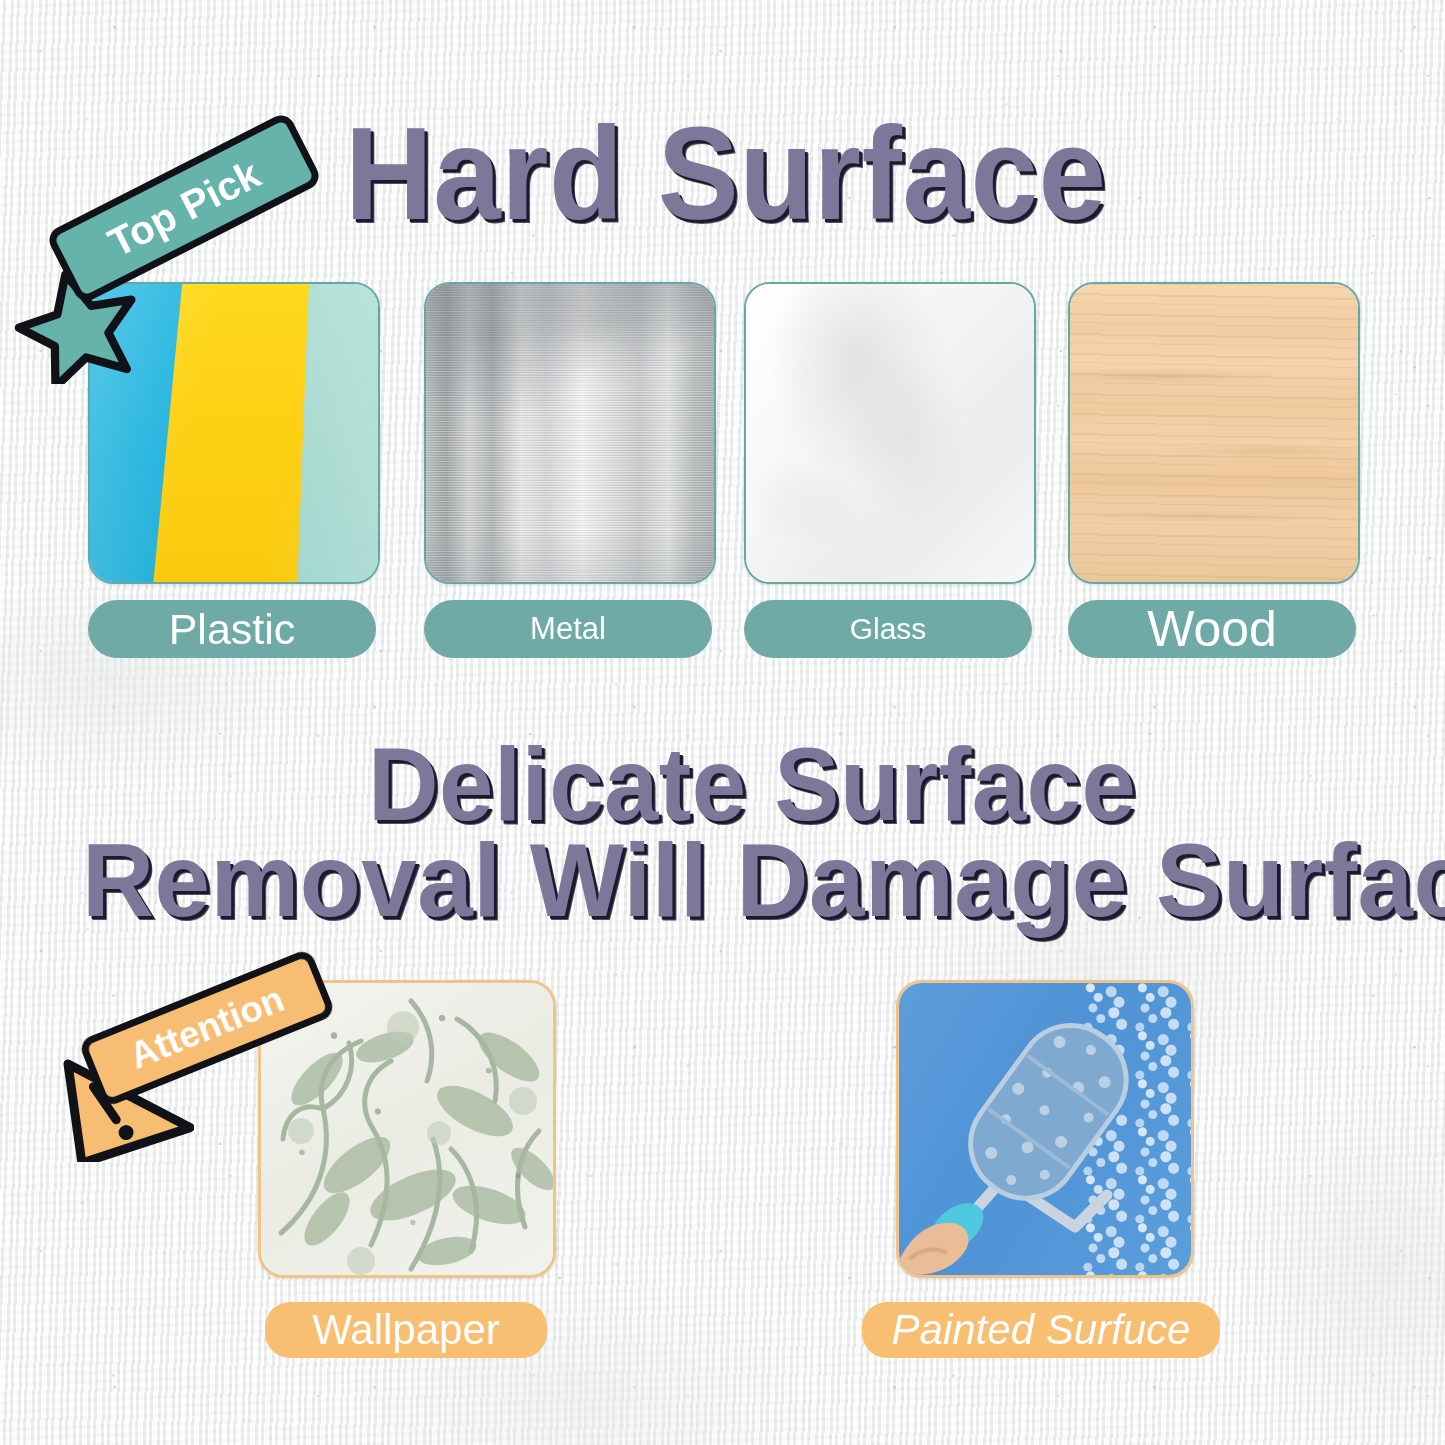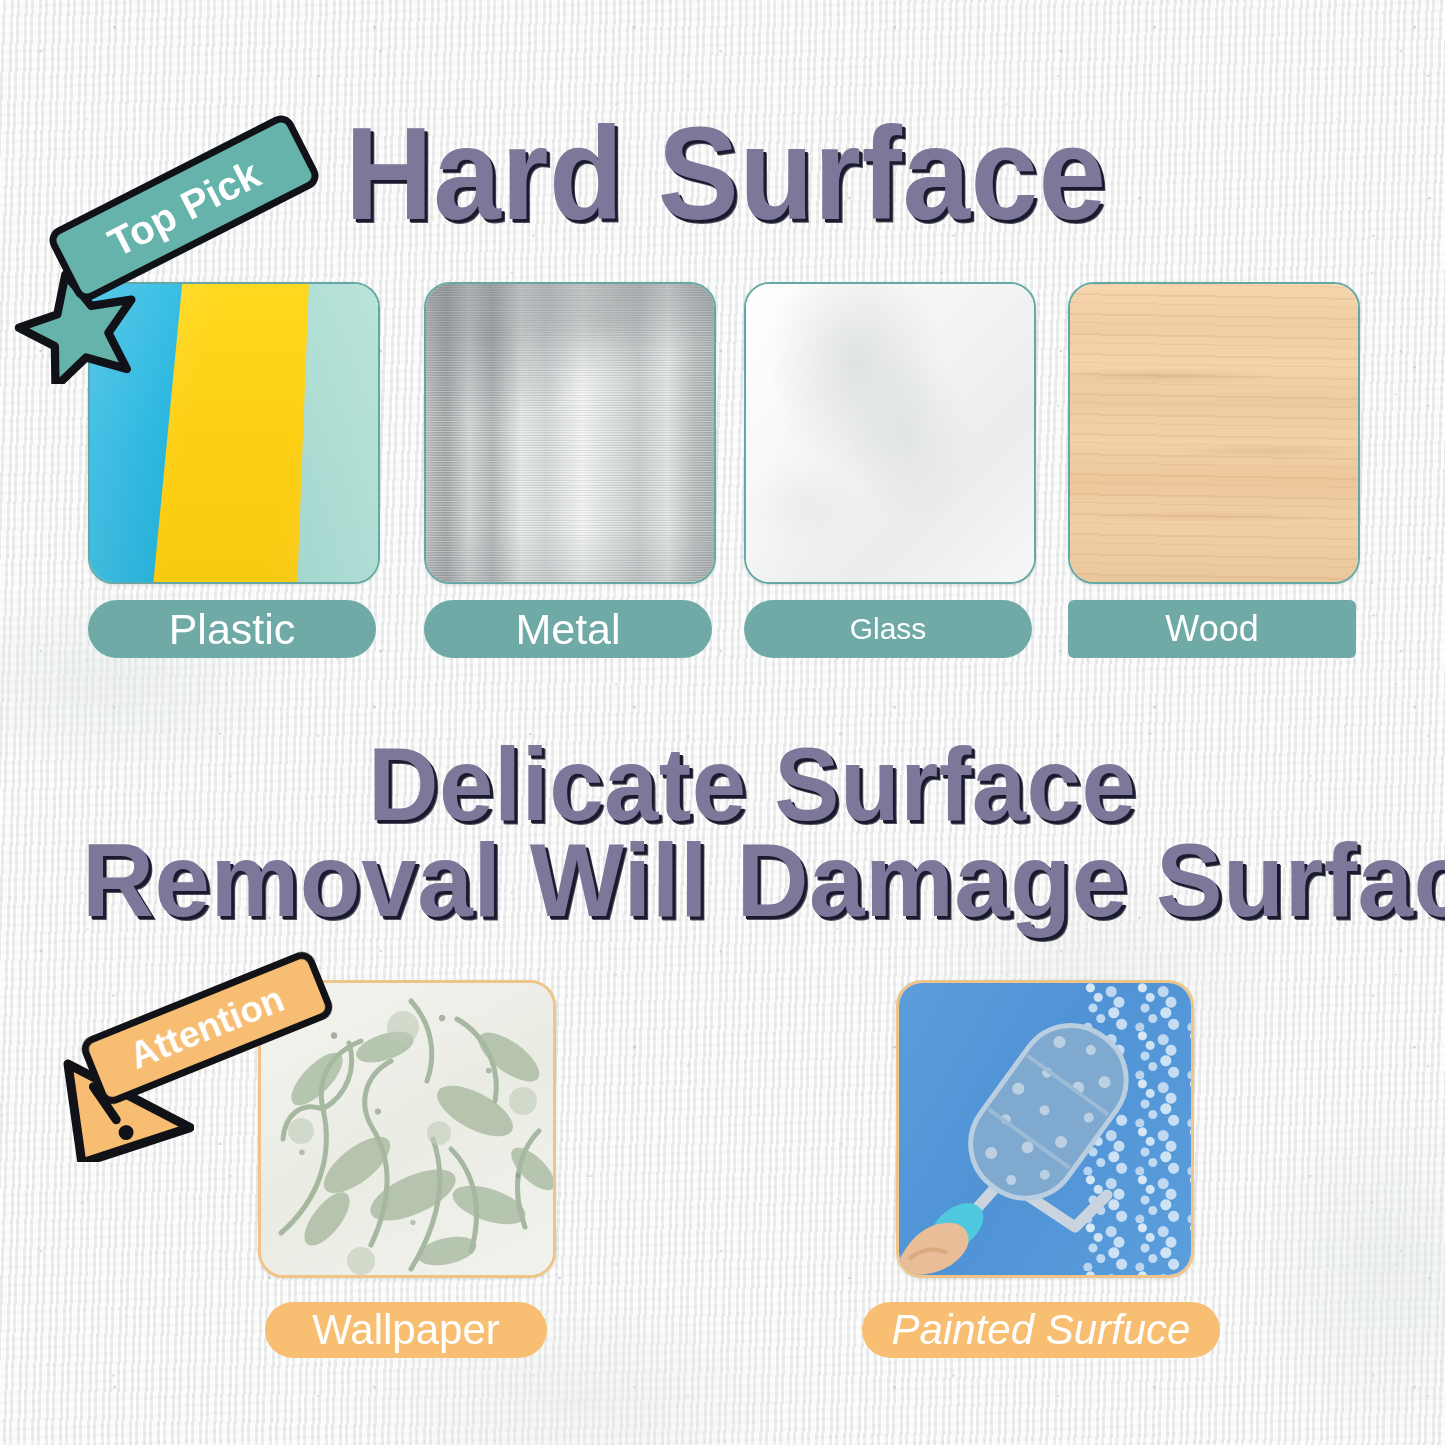--- a/index.html
+++ b/index.html
@@ -237,26 +237,26 @@
     display: flex;
     align-items: center;
     justify-content: center;
     border-radius: 999px;
     color: #ffffff;
     font-family: "Liberation Sans Narrow", "Liberation Sans", sans-serif;
     font-weight: normal;
     white-space: nowrap;
   }
   .pill-teal   { background: #6faaa6; justify-content: center; }
-  .pill-orange { background: #f8bf73; }
+  .pill-orange { background: #f8bf73; border-radius: 25px; }
 
   .p-plastic { left: 88px;   top: 600px; width: 288px; height: 58px; font-size: 43px; }
-  .p-metal   { left: 424px;  top: 600px; width: 288px; height: 58px; font-size: 43px; }
+  .p-metal   { left: 424px;  top: 600px; width: 288px; height: 58px; font-size: 31px; }
   .p-glass   { left: 744px;  top: 600px; width: 288px; height: 58px; font-size: 30px; }
-  .p-wood    { left: 1068px; top: 600px; width: 288px; height: 58px; font-size: 36px; border-radius: 6px; }
+  .p-wood    { left: 1068px; top: 600px; width: 288px; height: 58px; font-size: 50px; }
   .p-wall    { left: 265px;  top: 1302px; width: 282px; height: 56px; font-size: 42px; }
   .p-paint   { left: 862px;  top: 1302px; width: 358px; height: 56px; font-size: 42px; font-style: italic; }
 
   
   .ribbon {
     position: absolute;
     display: flex;
     align-items: center;
     justify-content: center;
     border: 7px solid #111118;

